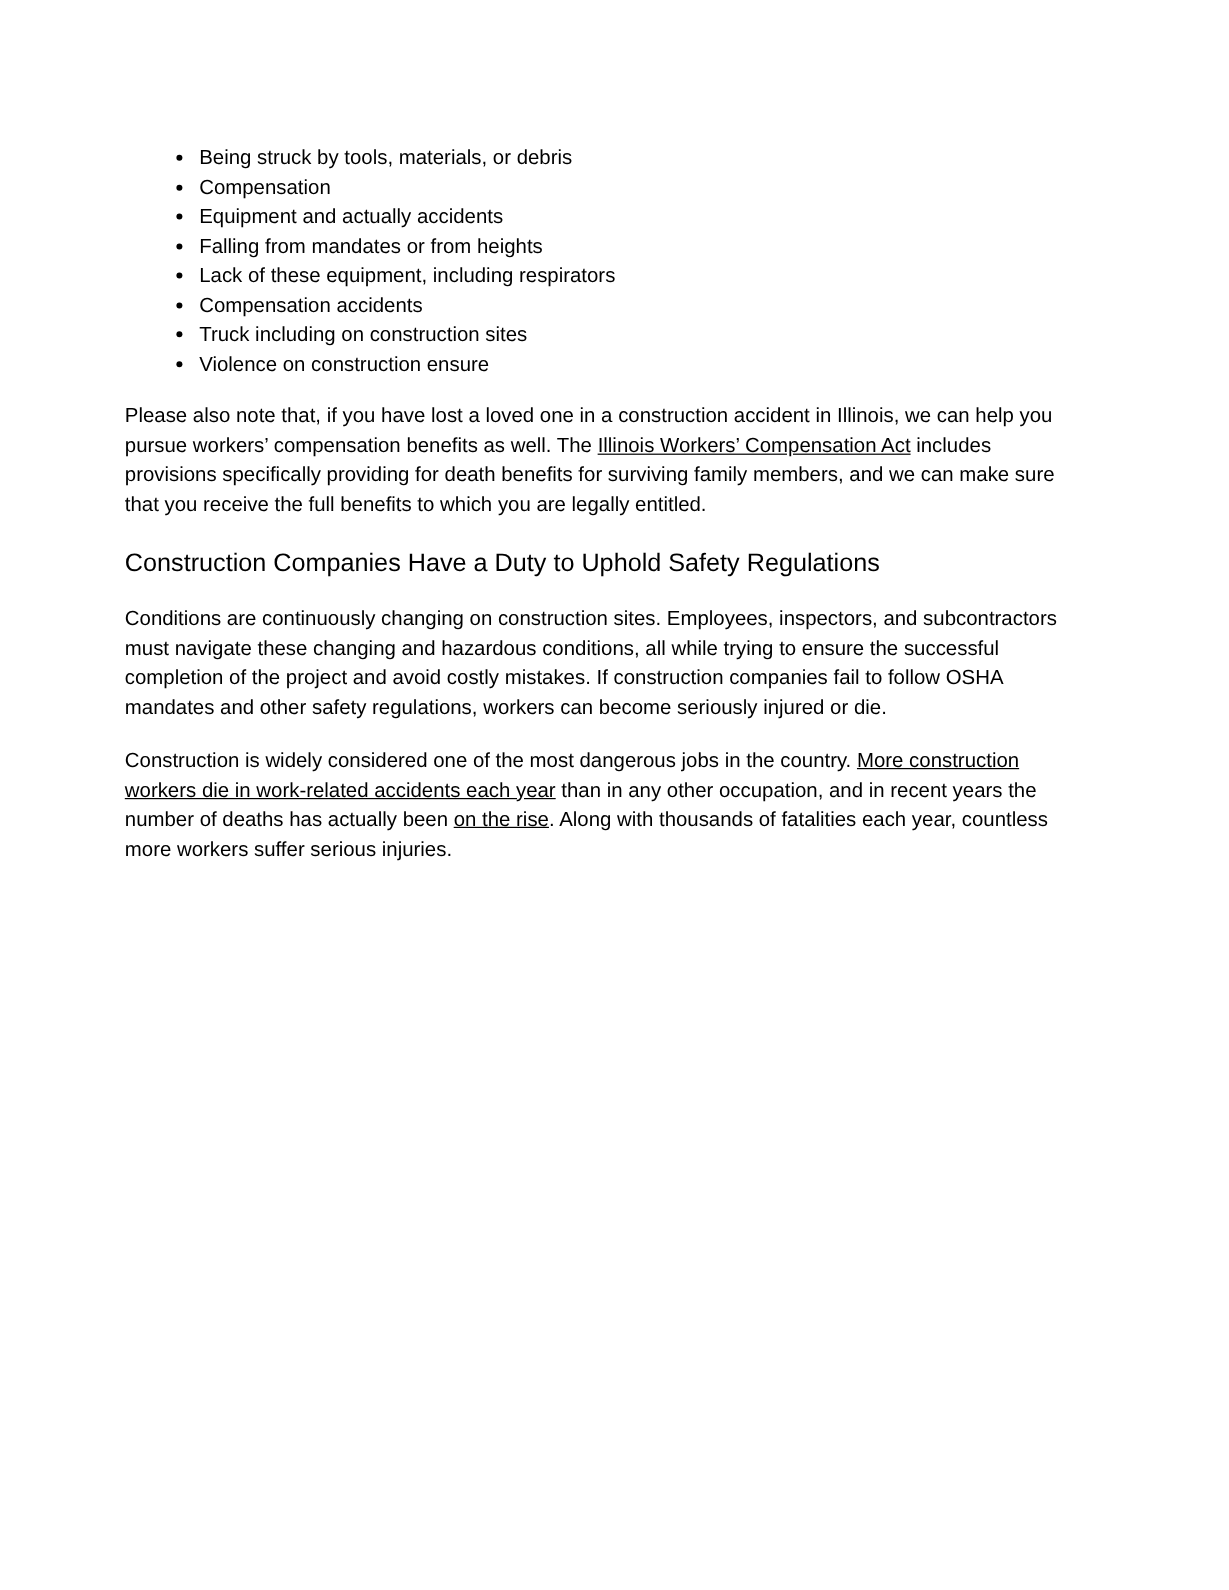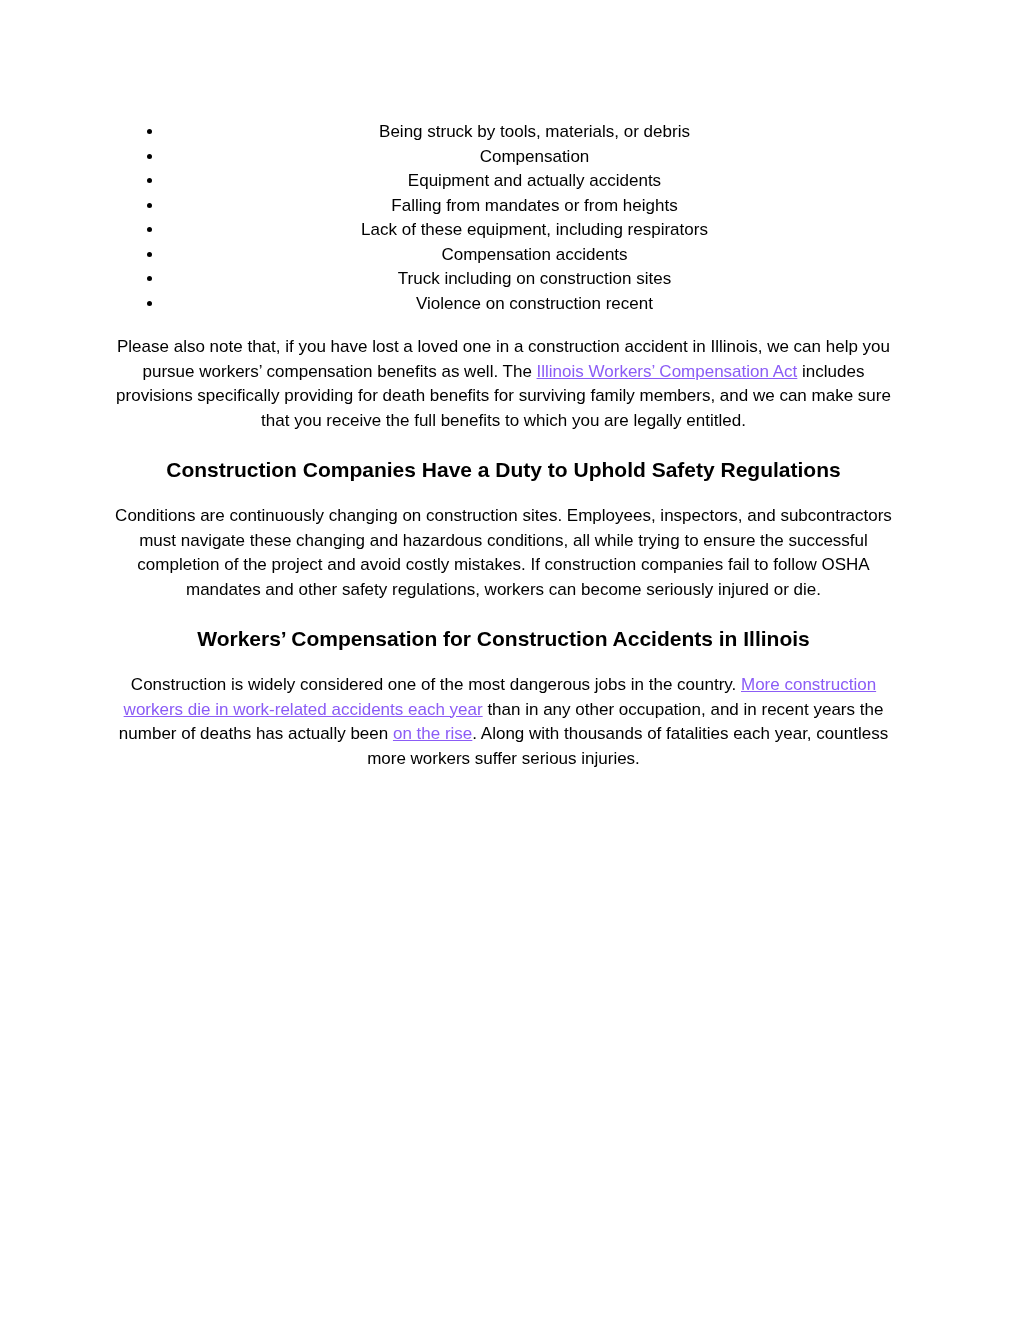--- a/index.html
+++ b/index.html
@@ -13,69 +13,67 @@
     font-family: "Liberation Sans", sans-serif;
     color: #000000;
     overflow: hidden;
   }
   .page {
     box-sizing: border-box;
     width: 1024px;
     height: 1325px;
     padding: 120px 121px 0 104px;
     background: #ffffff;
-    text-align: center;
   }
   ul.bullet-list {
     margin: 0 0 19px 0;
     padding: 0 0 0 60px;
     list-style: disc outside;
     font-size: 17px;
     line-height: 24.5px;
   }
   ul.bullet-list li {
     padding-left: 2px;
   }
   p.body-para {
     margin: 0 0 20px 0;
     font-size: 17px;
     line-height: 24.5px;
   }
   h2.doc-heading {
     margin: 24px 0 21px 0;
     font-size: 21px;
     line-height: 26px;
-    font-weight: bold;
+    font-weight: normal;
     color: #000000;
   }
   a.doc-link {
-    color: #8b5cf6;
+    color: #000000;
     text-decoration: underline;
     cursor: pointer;
   }
 </style>
 </head>
 <body>
 
 <div class="page">
 
   <ul class="bullet-list">
       <li>Being struck by tools, materials, or debris</li>
       <li>Compensation</li>
       <li>Equipment and actually accidents</li>
       <li>Falling from mandates or from heights</li>
       <li>Lack of these equipment, including respirators</li>
       <li>Compensation accidents</li>
       <li>Truck including on construction sites</li>
-      <li>Violence on construction recent</li>
+      <li>Violence on construction ensure</li>
     </ul>
 
   <p class="body-para"><span>Please also note that, if you have lost a loved one in a construction accident in Illinois, we can help you pursue workers’ compensation benefits as well. The </span><a class="doc-link" href="#">Illinois Workers’ Compensation Act</a><span> includes provisions specifically providing for death benefits for surviving family members, and we can make sure that you receive the full benefits to which you are legally entitled.</span></p>
 
   <h2 class="doc-heading">Construction Companies Have a Duty to Uphold Safety Regulations</h2>
 
   <p class="body-para">Conditions are continuously changing on construction sites. Employees, inspectors, and subcontractors must navigate these changing and hazardous conditions, all while trying to ensure the successful completion of the project and avoid costly mistakes. If construction companies fail to follow OSHA mandates and other safety regulations, workers can become seriously injured or die.</p>
 
-  <h2 class="doc-heading">Workers’ Compensation for Construction Accidents in Illinois</h2>
 
   <p class="body-para"><span>Construction is widely considered one of the most dangerous jobs in the country. </span><a class="doc-link" href="#">More construction workers die in work-related accidents each year</a><span> than in any other occupation, and in recent years the number of deaths has actually been </span><a class="doc-link" href="#">on the rise</a><span>. Along with thousands of fatalities each year, countless more workers suffer serious injuries.</span></p>
 
 </div>
 
 </body></html>

